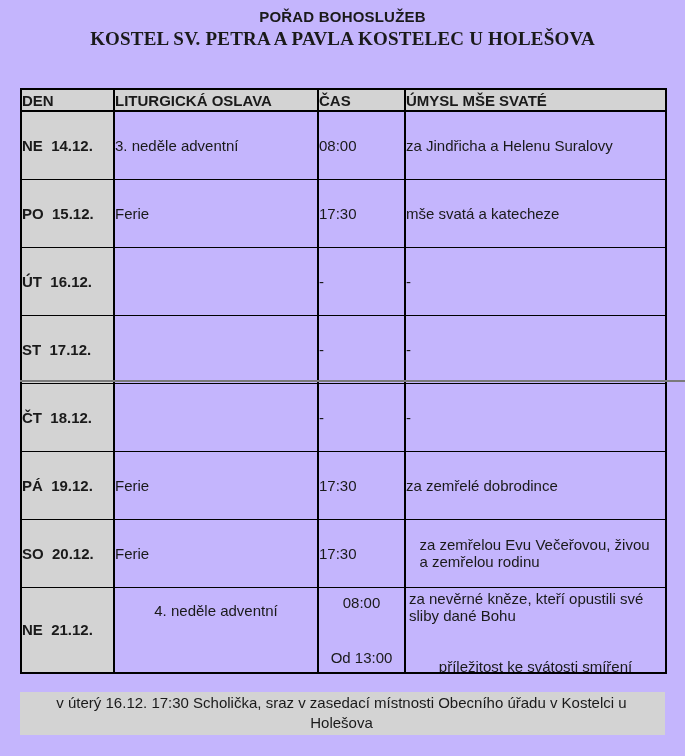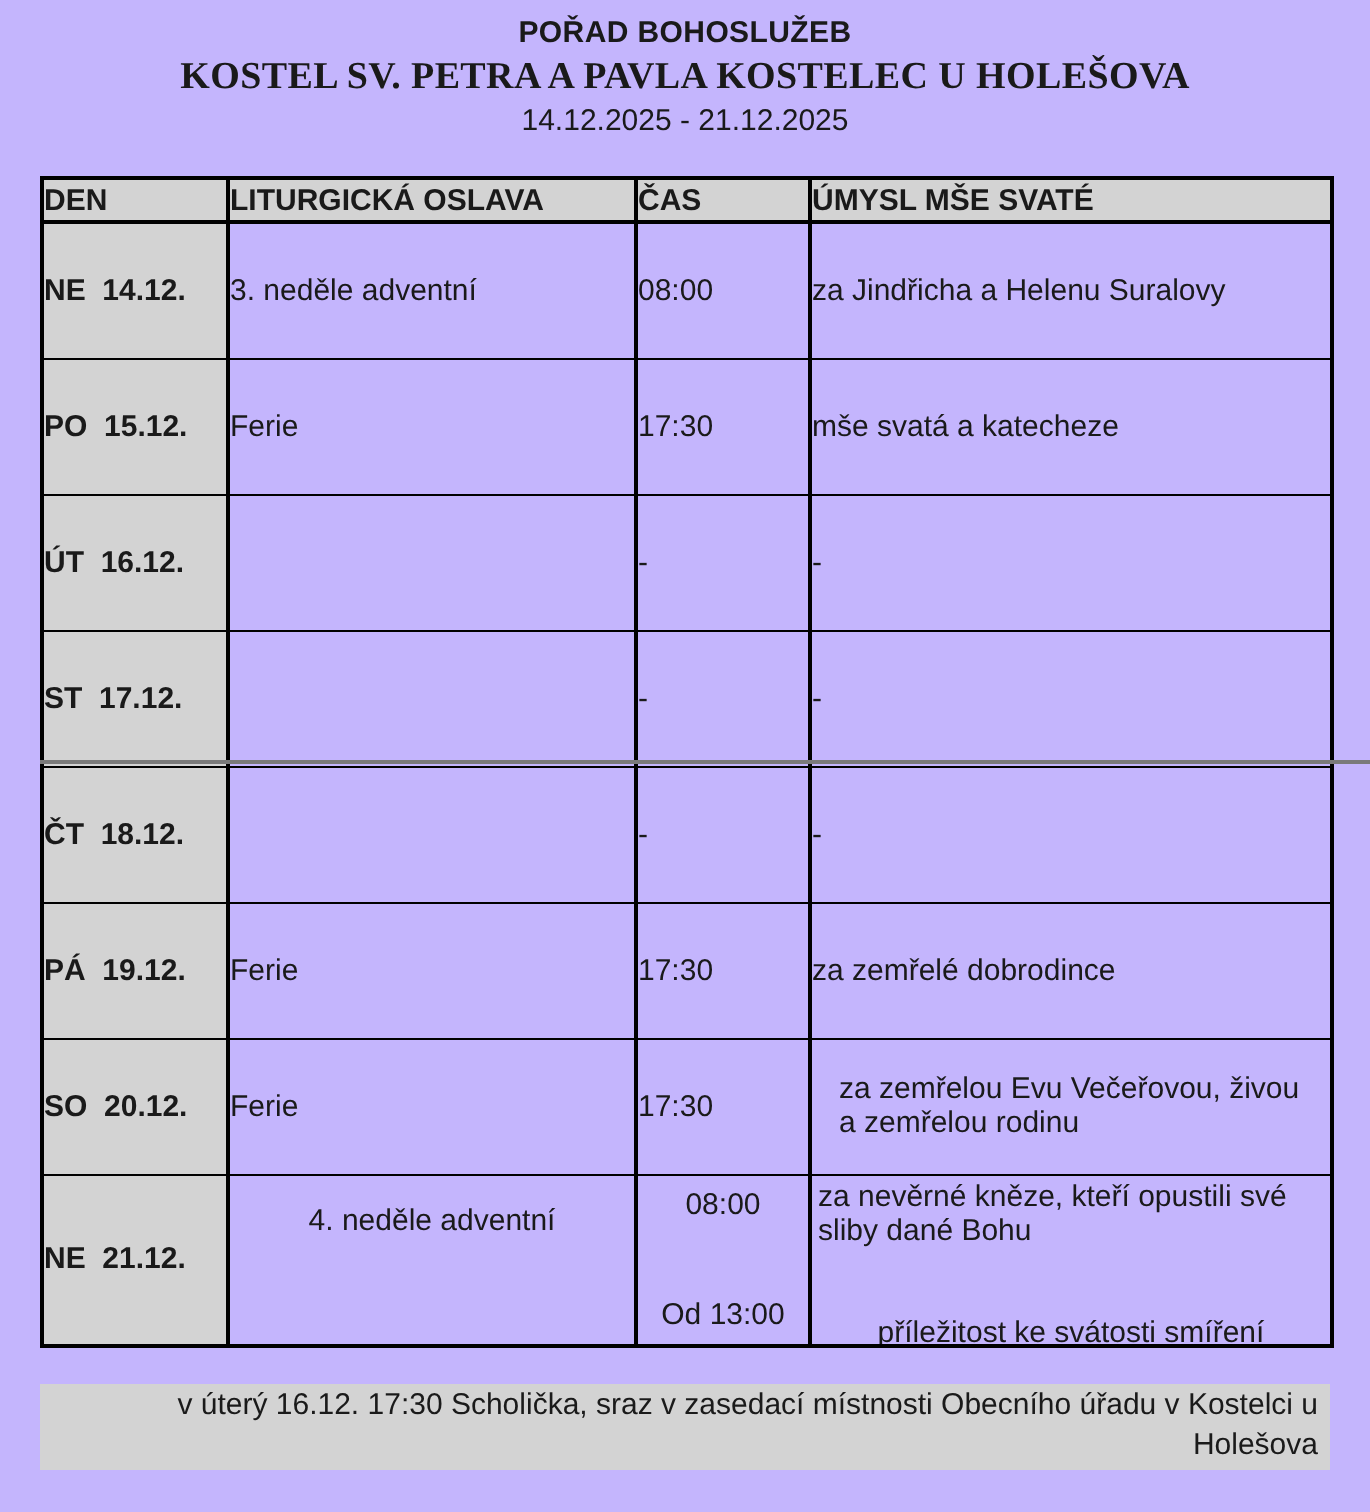--- a/index.html
+++ b/index.html
@@ -111,32 +111,31 @@
   .footer-note {
     position: absolute;
     top: 692px;
     left: 20px;
     width: 645px;
     box-sizing: border-box;
     background: #d3d3d3;
     padding: 1px 6px 2px 4px;
     font-size: 15px;
     line-height: 20px;
-    text-align: right;
+    text-align: center;
   }
 </style>
 </head>
 <body>
 
 <div class="page">
 
   <div class="doc-header">
     <div class="doc-title">POŘAD BOHOSLUŽEB</div>
     <div class="doc-subtitle">KOSTEL SV. PETRA A PAVLA KOSTELEC U HOLEŠOVA</div>
-    <div class="doc-daterange">14.12.2025 - 21.12.2025</div>
   </div>
 
   <table class="schedule">
     <colgroup>
       <col style="width:93px">
       <col style="width:204px">
       <col style="width:87px">
       <col style="width:261px">
     </colgroup>
     <thead>

